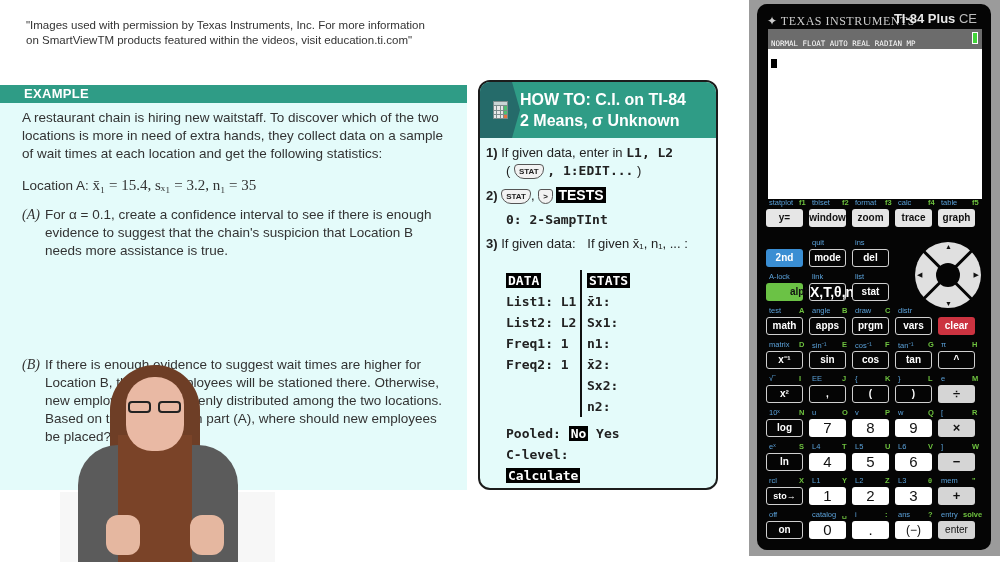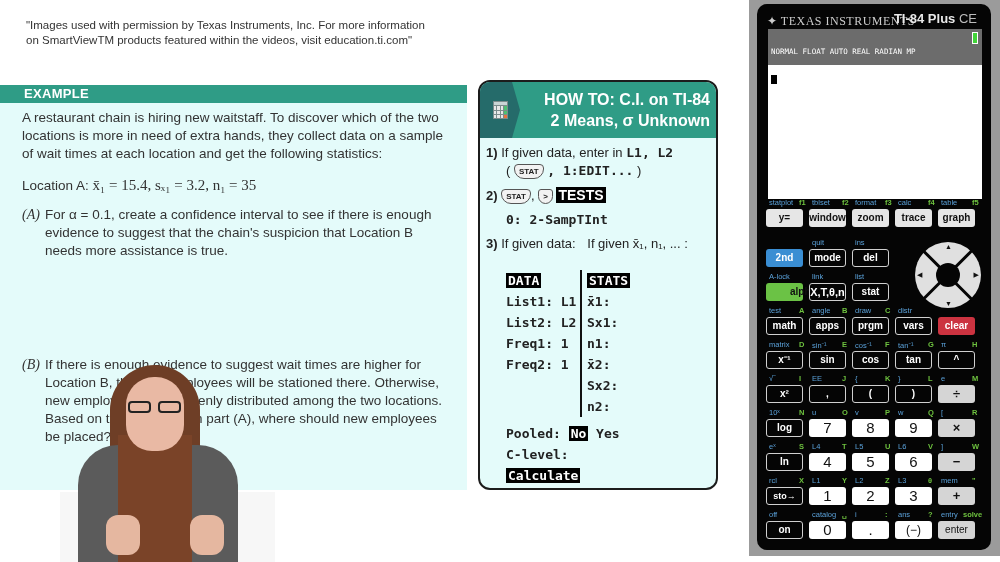--- a/index.html
+++ b/index.html
@@ -19,41 +19,41 @@
   .part.b { margin-top: 96px; }
 
   .howto { position: absolute; left: 478px; top: 80px; width: 240px; height: 410px; background: #e4fbfa; border: 2px solid #1c1c1c; border-radius: 12px; overflow: hidden; }
   .howto-header { height: 56px; background: #2f9c86; display: flex; align-items: center; position: relative; }
   .howto-icon-wrap { width: 40px; height: 56px; background: #256b6a; display: flex; align-items: center; justify-content: center; clip-path: polygon(0 0, 80% 0, 100% 50%, 80% 100%, 0 100%); }
   .calc-icon { width: 15px; height: 18px; display: grid; grid-template-columns: repeat(4, 1fr); gap: 1px; background: #7c8c8c; padding: 1px; }
   .calc-icon span { background: #e8e8e8; }
   .calc-icon span.top { grid-column: span 4; background: #c9d5d5; }
   .calc-icon span.o { background: #e8733c; }
   .calc-icon span.g { background: #4cc071; }
-  .howto-title { flex: 1; color: #fff; font-weight: bold; text-align: right; font-size: 16px; line-height: 21px; padding-right: 6px; }
+  .howto-title { flex: 1; color: #fff; font-weight: bold; text-align: left; font-size: 16px; line-height: 21px; padding-right: 6px; }
   .howto-body { padding: 6px 6px 0 6px; font-size: 13px; color: #222; }
   .step { margin-bottom: 6px; line-height: 18px; }
   .step b.num { font-weight: bold; }
   .mono { font-family: "DejaVu Sans Mono", monospace; font-weight: bold; font-size: 13px; }
   .key { display: inline-block; border: 1px solid #555; border-radius: 4px 4px 10px 10px; font-size: 8px; font-weight: bold; padding: 1px 4px; background: #f2f2f2; vertical-align: middle; line-height: 11px; }
   .inv { background: #000; color: #fff; padding: 0 2px; }
   .cols { display: flex; margin-top: 2px; }
   .col-left { width: 94px; padding-left: 20px; }
   .col-right { flex: 1; border-left: 2px solid #111; padding-left: 5px; margin-top: 20px; }
   .col-right.first { margin-top: 0; }
   .row { height: 21px; line-height: 21px; }
   .after { padding-left: 20px; margin-top: 0; }
 
   .calc { position: absolute; left: 749px; top: 0; width: 251px; height: 556px; background: #9b9b9b; }
   .calc-inner { position: absolute; left: 8px; top: 4px; width: 234px; height: 546px; background: #050505; border-radius: 10px; }
   .ti-brand { position: absolute; left: 10px; top: 10px; color: #ccc; font-size: 12px; letter-spacing: 0.5px; font-family: "Liberation Serif", serif; }
   .ti-model { position: absolute; right: 14px; top: 7px; color: #e8e8e8; font-size: 13px; font-weight: bold; }
   .ti-model span { font-weight: normal; color: #bbb; }
   .screen { position: absolute; left: 11px; top: 25px; width: 214px; height: 170px; background: #fff; }
-  .status-bar { height: 18px; background: #6c6c6c; color: #fff; font-family: "DejaVu Sans Mono", monospace; font-size: 7.5px; line-height: 10px; padding: 18px 3px; position: relative; }
+  .status-bar { height: 18px; background: #6c6c6c; color: #fff; font-family: "DejaVu Sans Mono", monospace; font-size: 7.5px; line-height: 10px; padding: 10px 3px; position: relative; }
   .battery { position: absolute; right: 4px; top: 3px; width: 6px; height: 12px; background: #42d43a; border: 1px solid #fff; }
   .cursor { position: absolute; left: 11px; top: 28px; width: 6px; height: 9px; background: #000; }
 
   .keys { position: absolute; left: 0; top: 194px; width: 234px; }
   .keyrow { position: absolute; left: 0; width: 234px; height: 34px; }
   .sec { position: absolute; top: 0; font-size: 7.5px; color: #5aa0d8; white-space: nowrap; }
   .alp { position: absolute; top: 0; font-size: 7.5px; color: #6ec23f; font-weight: bold; }
   .btn { position: absolute; top: 11px; width: 37px; height: 18px; border-radius: 3px; font-size: 10px; text-align: center; line-height: 18px; font-weight: bold; }
   .btn.white { background: #e6e6e6; color: #111; }
   .btn.black { background: #050505; color: #fff; border: 1px solid #d0d0d0; line-height: 16px; }
@@ -237,21 +237,21 @@
         <span class="sec" style="left:55px">quit</span>
         <div class="btn black" style="left:52px">mode</div>
         <span class="sec" style="left:98px">ins</span>
         <div class="btn black" style="left:95px">del</div>
       </div>
 
       <div class="keyrow" style="top:74px">
         <span class="sec" style="left:12px">A-lock</span>
         <div class="btn green" style="left:9px">alpha</div>
         <span class="sec" style="left:55px">link</span>
-        <div class="btn black" style="left:52px;font-size:11px">X,T,θ,n</div>
+        <div class="btn black" style="left:52px;font-size:14px">X,T,θ,n</div>
         <span class="sec" style="left:98px">list</span>
         <div class="btn black" style="left:95px">stat</div>
       </div>
 
       <div class="dpad">
         <div class="line1"></div>
           <div class="line2"></div>
         <div class="center"></div>
         <span class="arr" style="left:30px;top:1px">▲</span>
         <span class="arr" style="left:30px;bottom:1px">▼</span>

